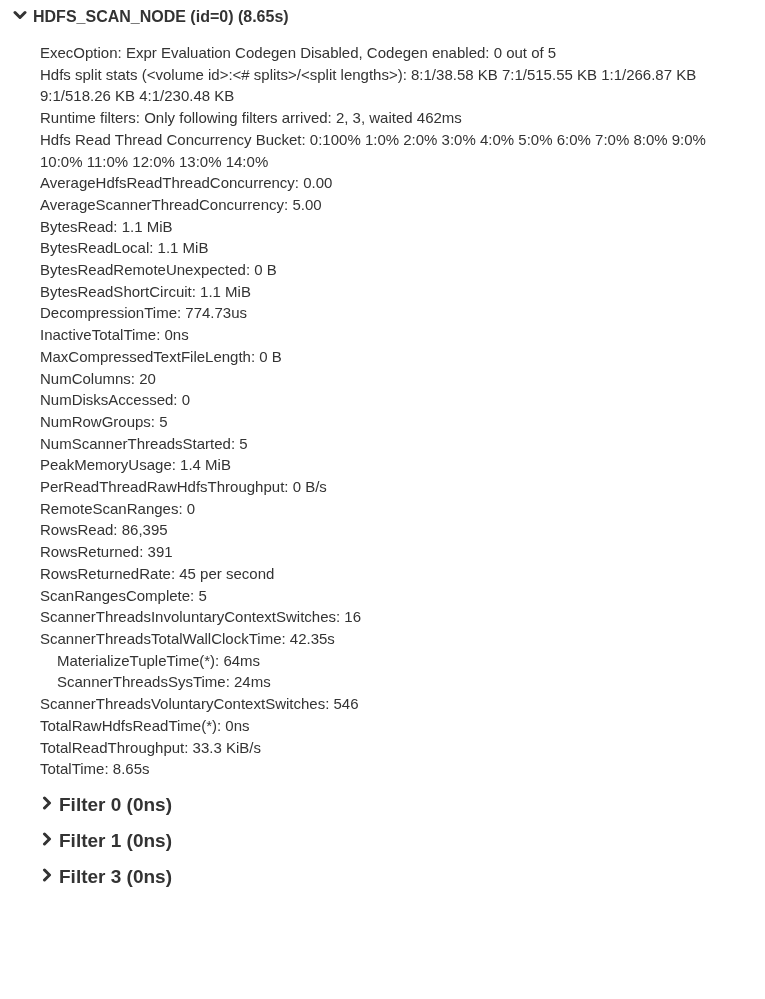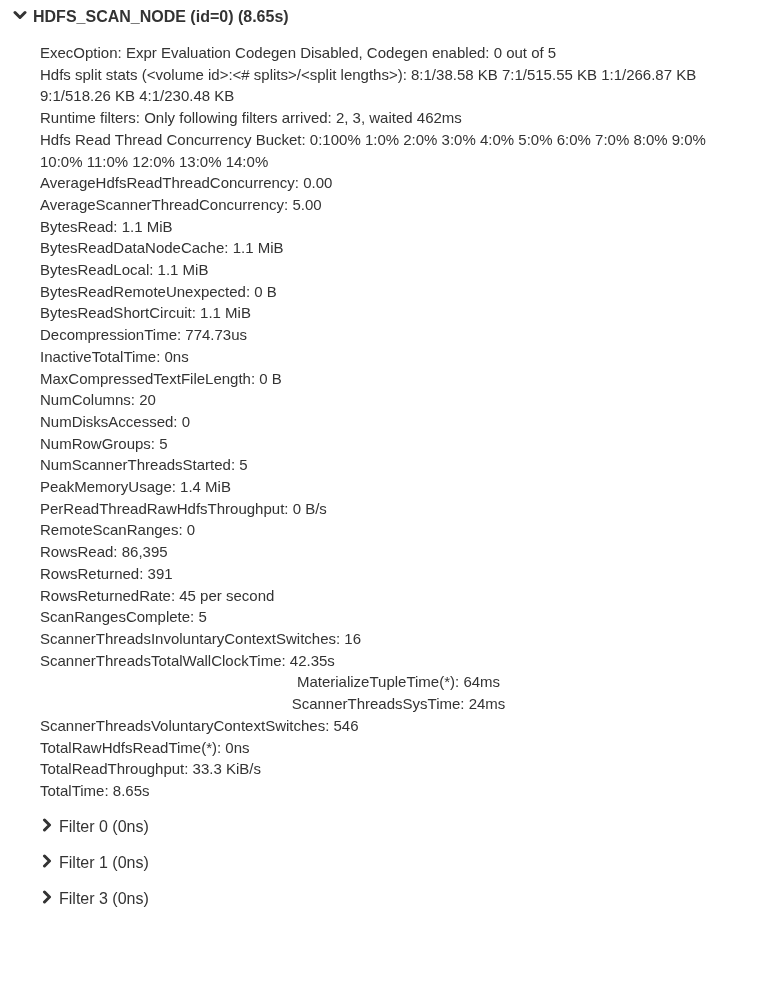--- a/index.html
+++ b/index.html
@@ -37,40 +37,39 @@
   .counters {
     margin: 12px 25px 0 40px;
     max-width: 700px;
   }
   .counter-row {
     font-size: 15px;
     line-height: 21.7px;
   }
   .counter-row.indent {
     padding-left: 17px;
-    text-align: center;
   }
   .counter-row .counter-value {
     font-weight: normal;
   }
   .filters {
     margin-top: 0;
   }
   .filter-row {
     display: flex;
     align-items: center;
     gap: 7px;
     padding-left: 42px;
     margin-top: 14px;
     height: 22px;
     cursor: pointer;
   }
   .filter-row .filter-title {
-    font-weight: normal;
-    font-size: 16px;
+    font-weight: bold;
+    font-size: 19px;
     white-space: nowrap;
   }
 </style>
 </head>
 <body>
 
 <div class="profile-panel">
 
   <div class="section-header">
     <span class="chev">
@@ -82,21 +81,20 @@
   </div>
 
   <div class="counters">
       <div class="counter-row"><span class="counter-label">ExecOption:</span> <span class="counter-value">Expr Evaluation Codegen Disabled, Codegen enabled: 0 out of 5</span></div>
       <div class="counter-row"><span class="counter-label">Hdfs split stats (&lt;volume id&gt;:&lt;# splits&gt;/&lt;split lengths&gt;):</span> <span class="counter-value">8:1/38.58 KB 7:1/515.55 KB 1:1/266.87 KB 9:1/518.26 KB 4:1/230.48 KB</span></div>
       <div class="counter-row"><span class="counter-label">Runtime filters:</span> <span class="counter-value">Only following filters arrived: 2, 3, waited 462ms</span></div>
       <div class="counter-row"><span class="counter-label">Hdfs Read Thread Concurrency Bucket:</span> <span class="counter-value">0:100% 1:0% 2:0% 3:0% 4:0% 5:0% 6:0% 7:0% 8:0% 9:0% 10:0% 11:0% 12:0% 13:0% 14:0%</span></div>
       <div class="counter-row"><span class="counter-label">AverageHdfsReadThreadConcurrency:</span> <span class="counter-value">0.00</span></div>
       <div class="counter-row"><span class="counter-label">AverageScannerThreadConcurrency:</span> <span class="counter-value">5.00</span></div>
       <div class="counter-row"><span class="counter-label">BytesRead:</span> <span class="counter-value">1.1 MiB</span></div>
-      <div class="counter-row"><span class="counter-label">BytesReadDataNodeCache:</span> <span class="counter-value">1.1 MiB</span></div>
       <div class="counter-row"><span class="counter-label">BytesReadLocal:</span> <span class="counter-value">1.1 MiB</span></div>
       <div class="counter-row"><span class="counter-label">BytesReadRemoteUnexpected:</span> <span class="counter-value">0 B</span></div>
       <div class="counter-row"><span class="counter-label">BytesReadShortCircuit:</span> <span class="counter-value">1.1 MiB</span></div>
       <div class="counter-row"><span class="counter-label">DecompressionTime:</span> <span class="counter-value">774.73us</span></div>
       <div class="counter-row"><span class="counter-label">InactiveTotalTime:</span> <span class="counter-value">0ns</span></div>
       <div class="counter-row"><span class="counter-label">MaxCompressedTextFileLength:</span> <span class="counter-value">0 B</span></div>
       <div class="counter-row"><span class="counter-label">NumColumns:</span> <span class="counter-value">20</span></div>
       <div class="counter-row"><span class="counter-label">NumDisksAccessed:</span> <span class="counter-value">0</span></div>
       <div class="counter-row"><span class="counter-label">NumRowGroups:</span> <span class="counter-value">5</span></div>
       <div class="counter-row"><span class="counter-label">NumScannerThreadsStarted:</span> <span class="counter-value">5</span></div>

